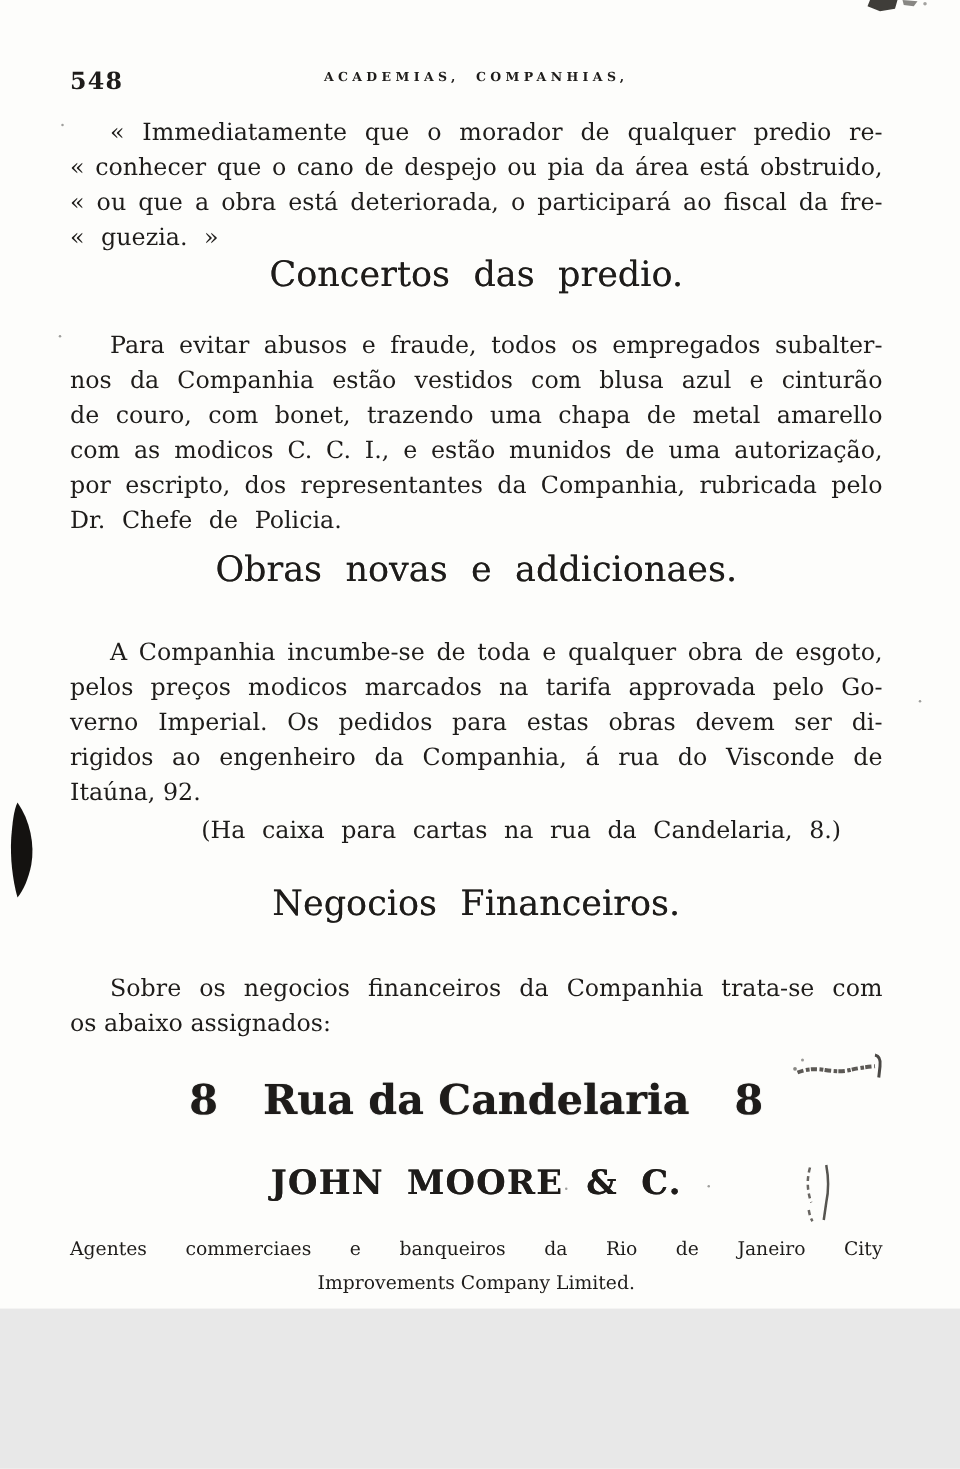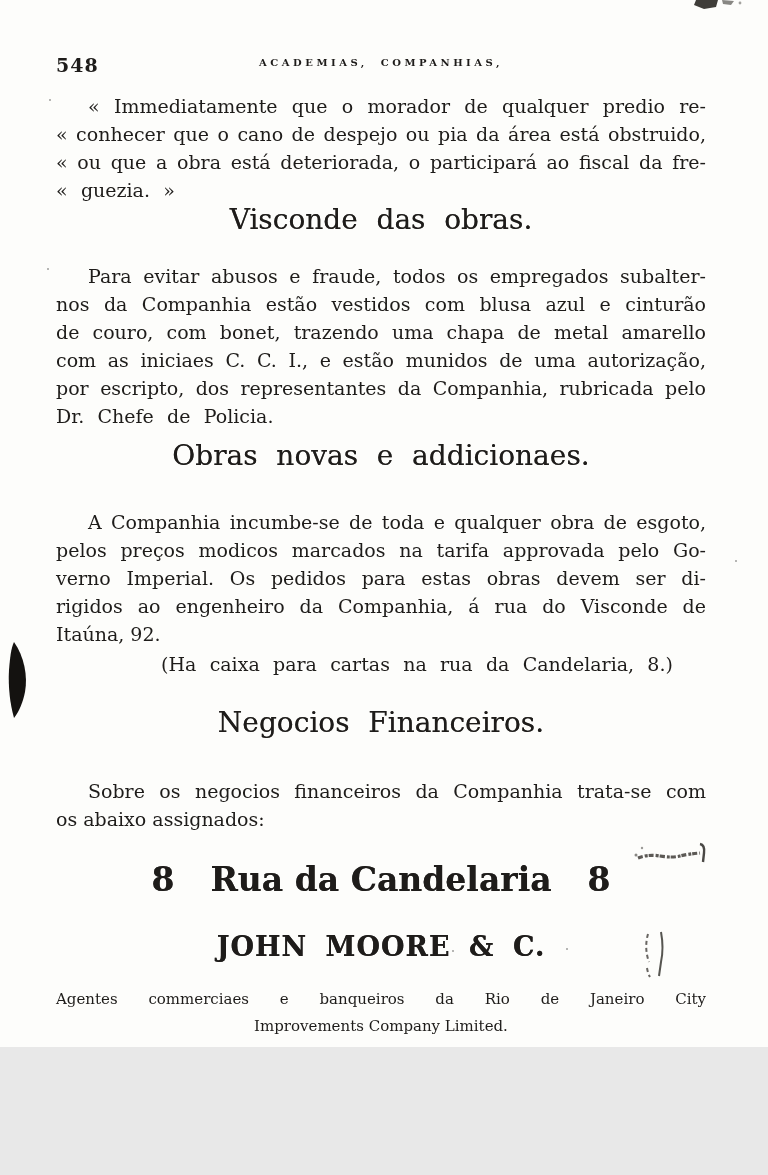--- a/index.html
+++ b/index.html
@@ -62,26 +62,26 @@
   <div class="pagenum">548</div>
   <div class="runhead">ACADEMIAS, COMPANHIAS,</div>
 
   <div class="para" style="top:92px">
     <span class="line j ind">« Immediatamente que o morador de qualquer predio re-</span>
     <span class="line j">« conhecer que o cano de despejo ou pia da área está obstruido,</span>
     <span class="line j">« ou que a obra está deteriorada, o participará ao fiscal da fre-</span>
     <span class="line sp">« guezia. »</span>
   </div>
 
-  <div class="heading" style="top:203px">Visconde das obras.</div>
+  <div class="heading" style="top:203px">Concertos das predio.</div>
   <div class="para" style="top:262px">
     <span class="line j ind">Para evitar abusos e fraude, todos os empregados subalter-</span>
     <span class="line j">nos da Companhia estão vestidos com blusa azul e cinturão</span>
     <span class="line j">de couro, com bonet, trazendo uma chapa de metal amarello</span>
-    <span class="line j">com as iniciaes C. C. I., e estão munidos de uma autorização,</span>
+    <span class="line j">com as modicos C. C. I., e estão munidos de uma autorização,</span>
     <span class="line j">por escripto, dos representantes da Companhia, rubricada pelo</span>
     <span class="line sp">Dr. Chefe de Policia.</span>
   </div>
 
   <div class="heading" style="top:439px">Obras novas e addicionaes.</div>
   <div class="para" style="top:508px">
     <span class="line j ind">A Companhia incumbe-se de toda e qualquer obra de esgoto,</span>
     <span class="line j">pelos preços modicos marcados na tarifa approvada pelo Go-</span>
     <span class="line j">verno Imperial. Os pedidos para estas obras devem ser di-</span>
     <span class="line j">rigidos ao engenheiro da Companhia, á rua do Visconde de</span>

